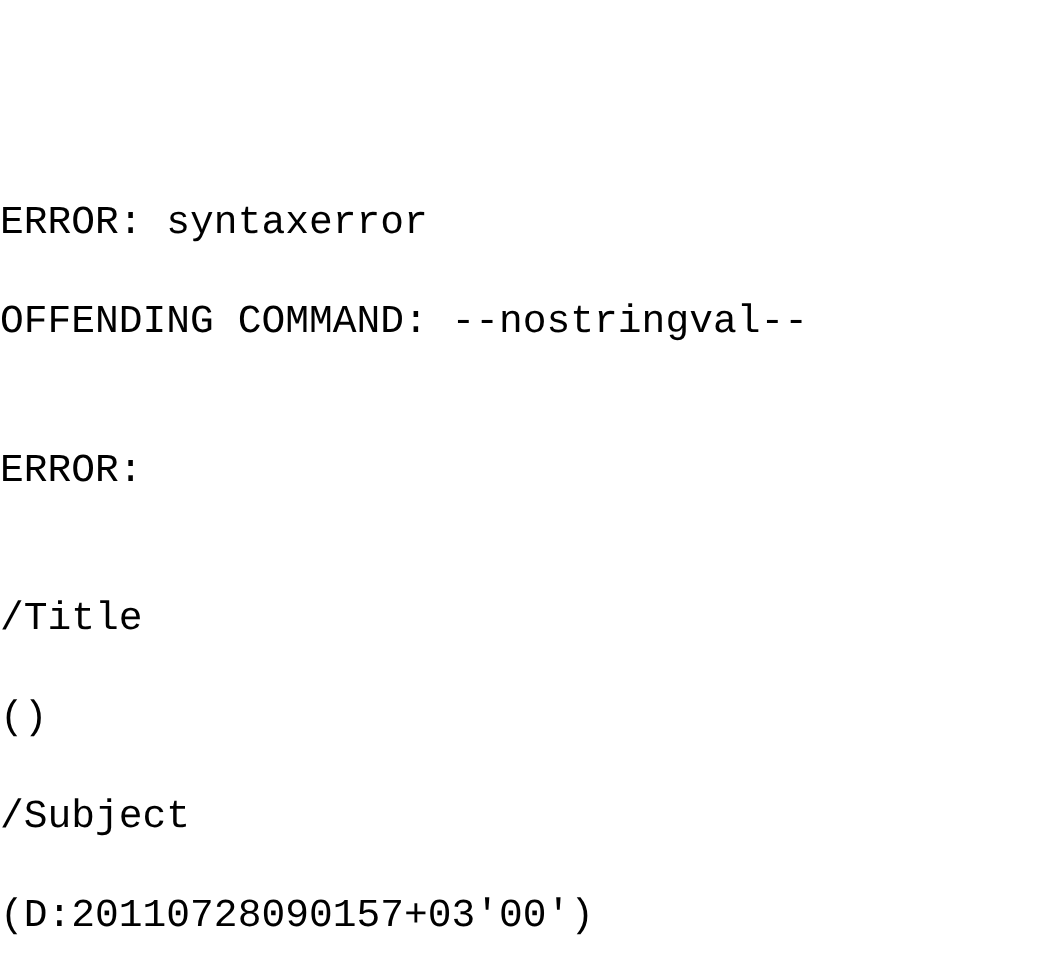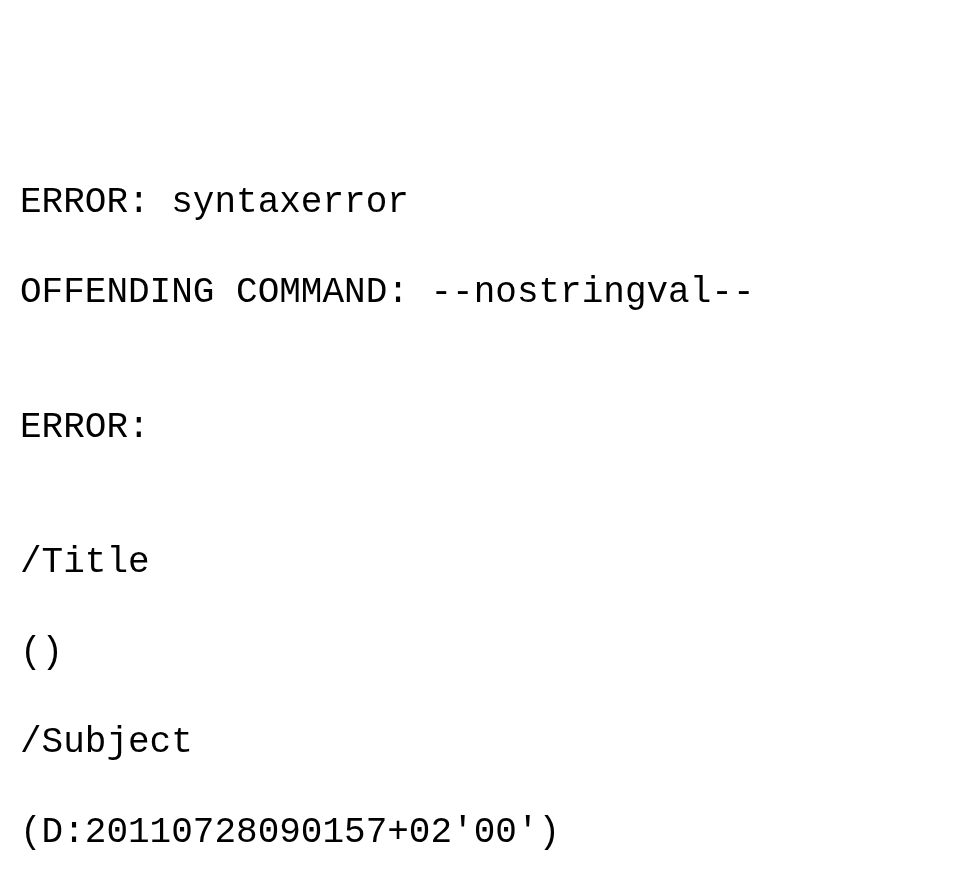--- a/index.html
+++ b/index.html
@@ -14,37 +14,36 @@
       font-family: "Courier New", Courier, monospace;
       font-size: 36px;
       line-height: 1.25;
       color: #000000;
       padding-top: 0px;
       padding-left: 0px;
       white-space: pre;
     }
     .line {
       display: block;
-      margin-left: 20px;
     }
   </style>
 </head>
 <body>
 
 
 
 <span class="line">ERROR: syntaxerror</span>
 <span class="line">OFFENDING COMMAND: --nostringval--</span>
 <span class="line"></span>
 <span class="line">ERROR:</span>
 <span class="line"></span>
 <span class="line">/Title </span>
 <span class="line">()</span>
 <span class="line">/Subject </span>
-<span class="line">(D:20110728090157+02'00')</span>
+<span class="line">(D:20110728090157+03'00')</span>
 
 
 
 
 
 
 
 
 
 

